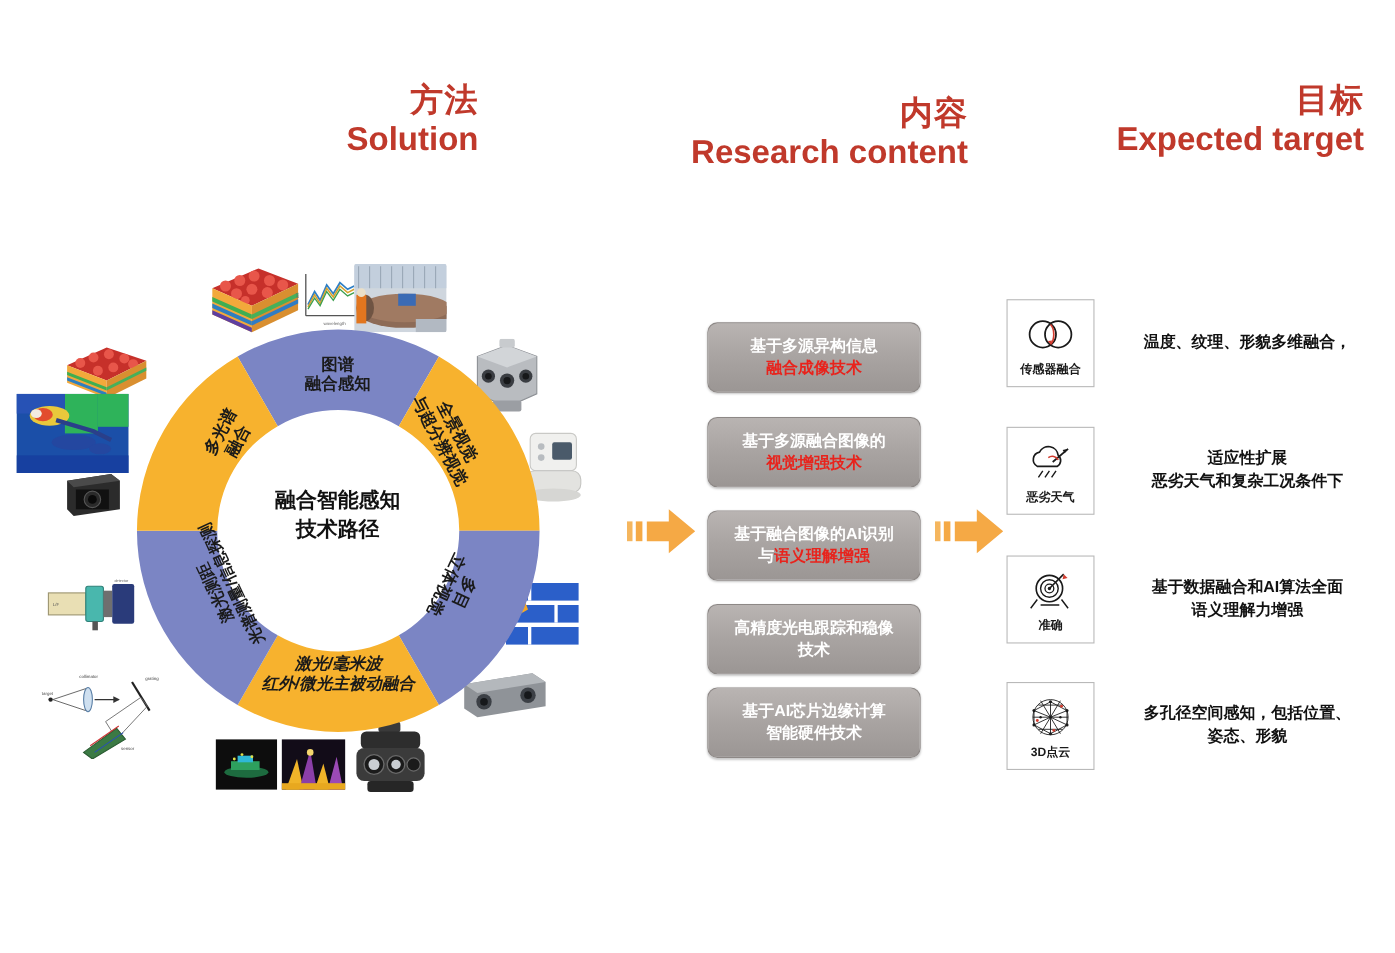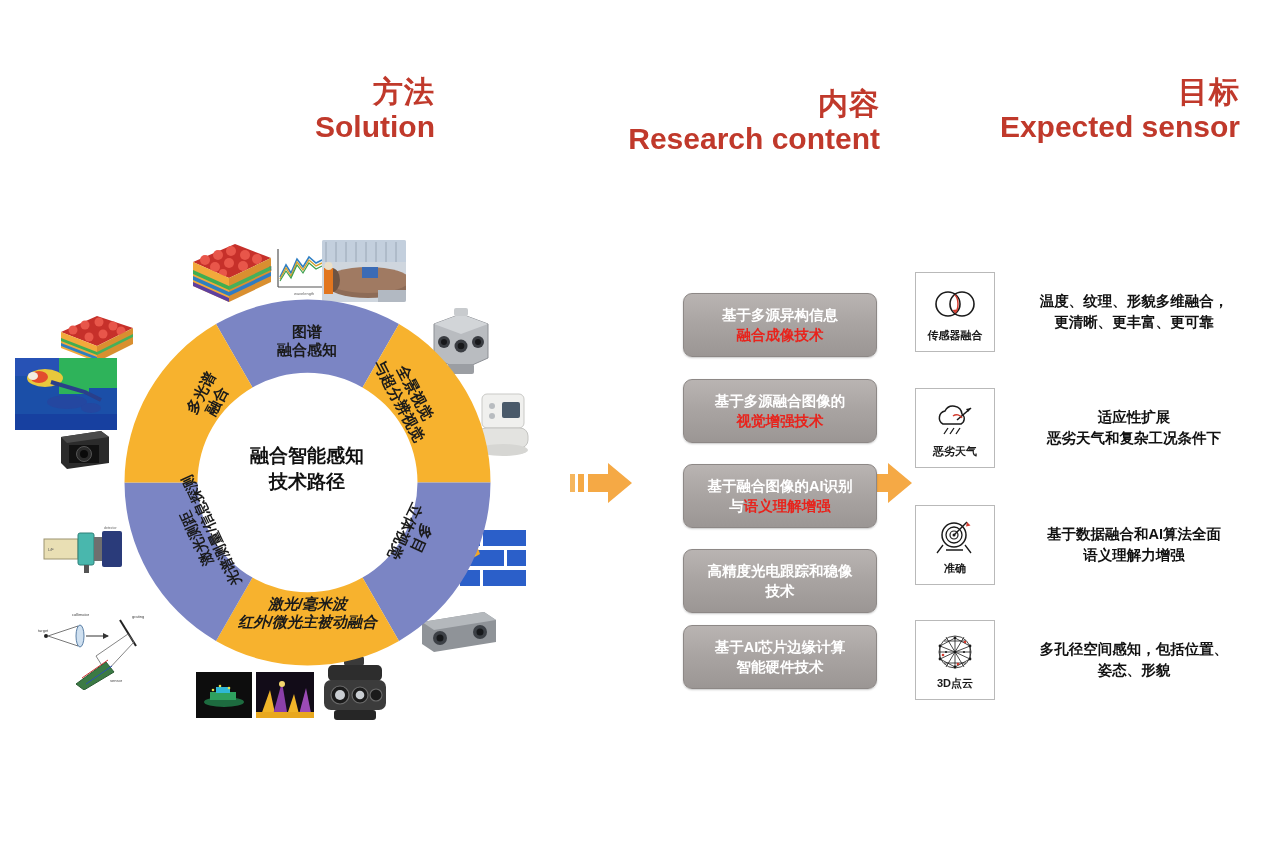--- a/index.html
+++ b/index.html
@@ -33,21 +33,21 @@
   .thumb{position:absolute;}
   .photo-ind{border-radius:2px;}
 
   
   .arrow{position:absolute;}
 
   
   .mbox{position:absolute;left:643px;width:192px;height:62px;border-radius:9px;
         background:linear-gradient(180deg,#b9b4b2 0%,#a9a4a2 48%,#9b9694 100%);
         border:1px solid #8d8886;box-shadow:0 1px 2px rgba(0,0,0,.22);
-        display:flex;align-items:center;justify-content:center;text-align:center;margin-left:40px;}
+        display:flex;align-items:center;justify-content:center;text-align:center;}
   .mbox .txt{font-size:14.5px;font-weight:bold;color:#ffffff;line-height:1.38;}
   .mbox .hl{color:#e8231c;}
 
   
   .goal-row{position:absolute;left:915px;display:flex;align-items:center;}
   .goal-card{width:78px;height:78px;border:1px solid #b9b9b9;background:#fff;
              display:flex;flex-direction:column;align-items:center;justify-content:center;text-align:center;}
   .goal-card .ico{height:46px;display:flex;align-items:center;justify-content:center;}
   .goal-card .cap{font-size:11px;font-weight:bold;color:#1a1a1a;margin-top:1px;}
   .goal-text{margin-left:24px;width:230px;font-size:14.5px;font-weight:bold;
@@ -59,21 +59,21 @@
 <div class="col-head" id="head-solution">
   <span class="cn">方法</span>
   <span class="en">Solution</span>
 </div>
 <div class="col-head" id="head-content">
   <span class="cn">内容</span>
   <span class="en">Research content</span>
 </div>
 <div class="col-head" id="head-goals">
   <span class="cn">目标</span>
-  <span class="en">Expected sensor</span>
+  <span class="en">Expected target</span>
 </div>
 
 <svg class="thumb" style="left:185px;top:240px" width="90" height="75" viewBox="0 0 90 75">
   <polygon points="8,22 50,4 86,18 44,38" fill="#c6302a"></polygon>
   <g>
     <circle cx="20" cy="20" r="5" fill="#e8564a"></circle>
       <circle cx="33" cy="15" r="5" fill="#e8564a"></circle>
     <circle cx="46" cy="11" r="5" fill="#e8564a"></circle>
       <circle cx="60" cy="15" r="5" fill="#e8564a"></circle>
     <circle cx="72" cy="19" r="5" fill="#e8564a"></circle>
@@ -360,21 +360,20 @@
         <circle cx="16" cy="15" r="12" fill="none" stroke="#1a1a1a" stroke-width="1.6"></circle>
         <circle cx="30" cy="15" r="12" fill="none" stroke="#1a1a1a" stroke-width="1.6"></circle>
         <path d="M23 6 C27 10 27 20 23 24" fill="none" stroke="#d23b2e" stroke-width="1.5"></path>
         <path d="M23 24 l-2.5 -3 l4 -0.4 z" fill="#d23b2e"></path>
       </svg>
     </div>
     <div class="cap">传感器融合</div>
   </div>
   <div class="goal-text">
     <div>温度、纹理、形貌多维融合，</div>
-    <div>更清晰、更丰富、更可靠</div>
   </div>
 </div>
 
 <div class="goal-row" style="top:388px">
   <div class="goal-card">
     <div class="ico">
       <svg width="44" height="32" viewBox="0 0 44 32">
         <path d="M10 20 a7 7 0 0 1 2 -13 a9 9 0 0 1 17 3 a6 6 0 0 1 -1 10 z" fill="none" stroke="#1a1a1a" stroke-width="1.5"></path>
         <path d="M15 24 l-4 6 M21 24 l-4 6 M27 24 l-4 6" stroke="#1a1a1a" stroke-width="1.3"></path>
         <path d="M24 16 L38 4" stroke="#1a1a1a" stroke-width="1.6"></path>

